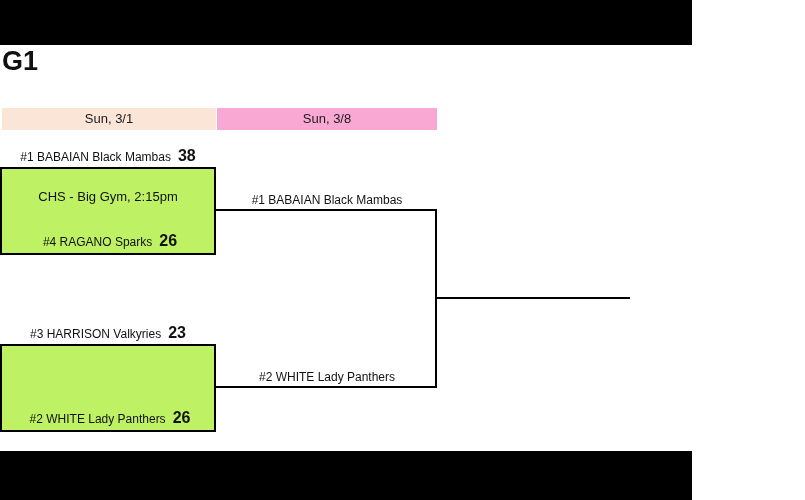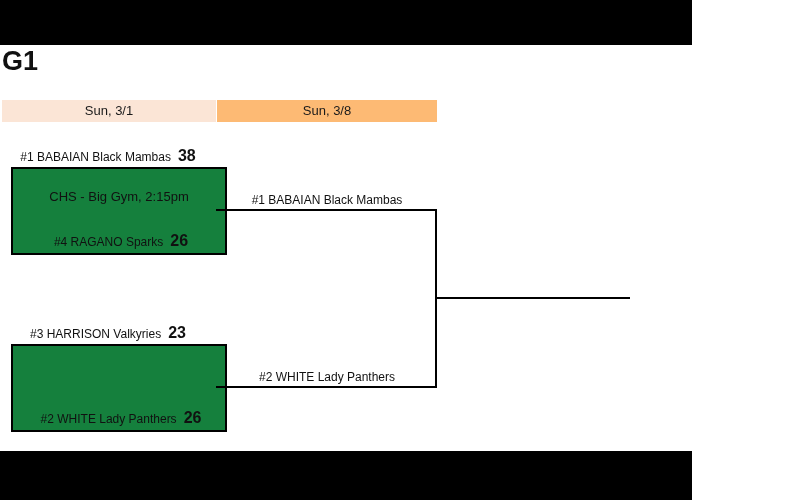--- a/index.html
+++ b/index.html
@@ -8,28 +8,28 @@
     font-family:"Liberation Sans", sans-serif;color:#111;background:#fff;
   }
   .bar{position:absolute;left:0;width:805px;background:#000;}
   .bar.top{top:0;height:45px;}
   .bar.bottom{top:451px;height:49px;}
   .title{
     position:absolute;left:2px;top:46px;
     font-size:27px;font-weight:bold;letter-spacing:0px;color:#111;
   }
   .col-hdr{
-    position:absolute;top:100px;height:22px;line-height:22px;
+    position:absolute;top:108px;height:22px;line-height:22px;
     text-align:center;font-size:13px;color:#1a1a1a;
   }
   .col-hdr.c1{left:2px;width:214px;}
   .col-hdr.c2{left:217px;width:220px;}
   .match-box{
-    position:absolute;left:11px;width:216px;height:88px;
-    border:2px solid #000;box-sizing:border-box;background:#15803d;
+    position:absolute;left:0;width:216px;height:88px;
+    border:2px solid #000;box-sizing:border-box;background:#bef264;
   }
   .match-box.m1{top:167px;}
   .match-box.m2{top:344px;}
   .venue{
     position:absolute;left:0;width:100%;text-align:center;
     font-size:13px;color:#111;white-space:nowrap;
   }
   .match-box .venue{top:20px;}
   .slot-label{
     position:absolute;width:216px;display:flex;
@@ -56,21 +56,21 @@
 </head>
 <body>
 
 <div class="stage">
 
   <div class="bar top"></div>
 
   <div class="title">G1</div>
 
   <div class="col-hdr c1" style="background:#fbe5d6;">Sun, 3/1</div>
-  <div class="col-hdr c2" style="background:#fdba74;">Sun, 3/8</div>
+  <div class="col-hdr c2" style="background:#f9a8d4;">Sun, 3/8</div>
 
   <div class="slot-label lbl-above-m1">
     <span>#1 BABAIAN Black Mambas</span>
     <span class="score">38</span>
   </div>
   <div class="match-box m1">
     <div class="venue">CHS - Big Gym, 2:15pm</div>
     <div class="slot-label lbl-inside">
       <span>#4 RAGANO Sparks</span>
       <span class="score">26</span>

